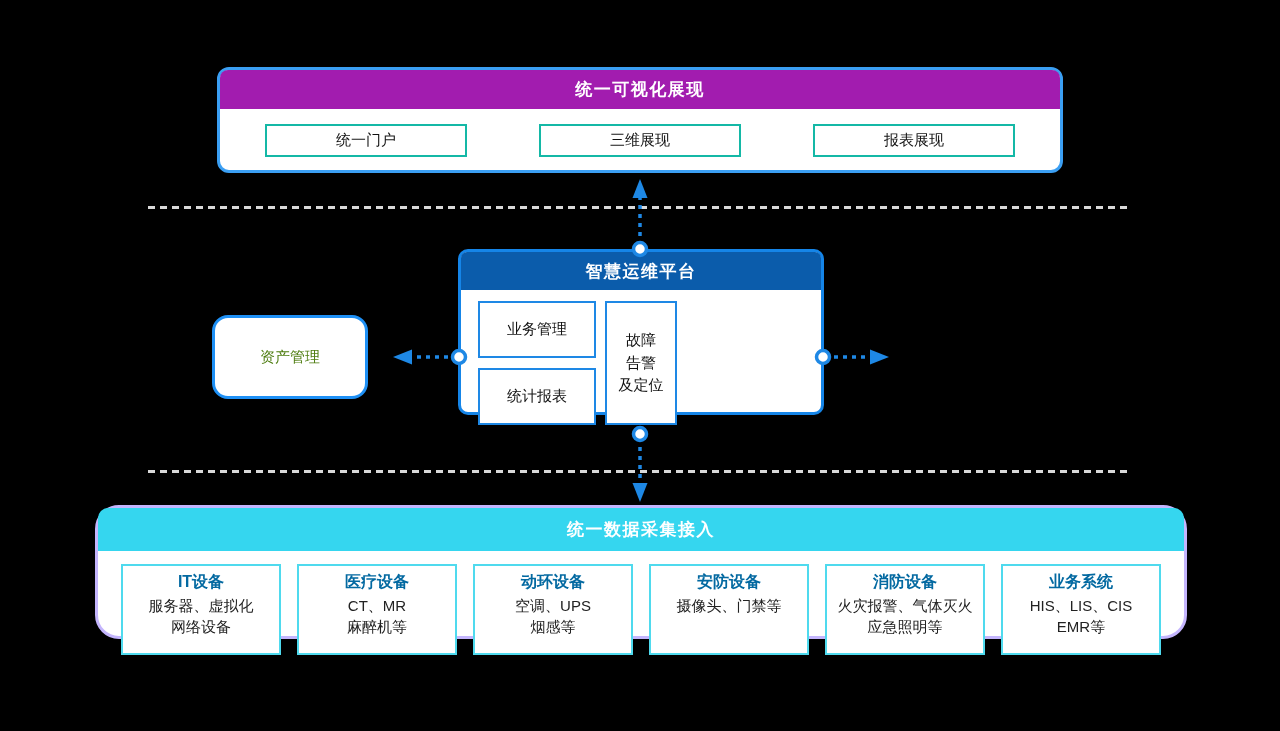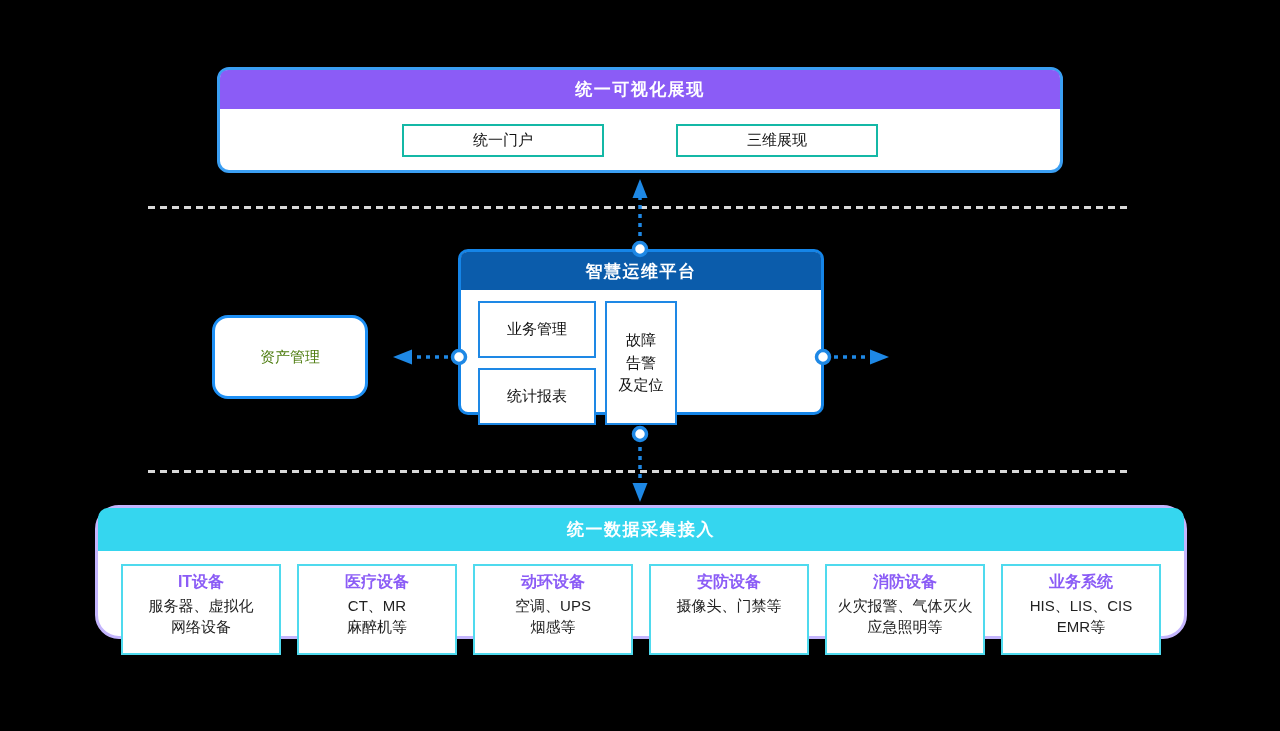--- a/index.html
+++ b/index.html
@@ -7,21 +7,21 @@
   .canvas{position:relative;width:1280px;height:731px;background:#000;overflow:hidden;}
 
   
   .card{position:absolute;background:#fff;}
   .card-header{display:flex;align-items:center;justify-content:center;
                color:#fff;font-weight:bold;font-size:17px;letter-spacing:1.5px;}
 
   
   .top-card{left:217px;top:67px;width:846px;height:106px;
             border:3px solid #3b9ff3;border-radius:12px;}
-  .top-header{height:39px;background:#8b5cf6;border-radius:8px 8px 0 0;}
+  .top-header{height:39px;background:#a21caf;border-radius:8px 8px 0 0;}
   .top-body{display:flex;justify-content:center;gap:72px;margin-top:15px;}
   .top-item{width:202px;height:33px;border:2px solid #14b8a6;background:#fff;
             display:flex;align-items:center;justify-content:center;
             font-size:15px;color:#111;}
 
   
   .dashed-sep{position:absolute;left:148px;width:982px;height:3px;
               background:repeating-linear-gradient(90deg,#d9d9d9 0 7px,transparent 7px 12px);}
   .sep-1{top:206px;}
   .sep-2{top:470px;}
@@ -45,36 +45,37 @@
   .side-left{left:212px;top:315px;}
   .side-right{left:897px;top:315px;}
 
   
   .bottom-card{left:95px;top:505px;width:1092px;height:134px;
                border:3px solid #c4b5fd;border-radius:24px;}
   .bottom-header{height:43px;background:#35d6ef;border-radius:10px 10px 0 0;}
   .bottom-body{display:flex;justify-content:center;gap:16px;padding-top:13px;}
   .device-box{width:160px;height:91px;border:2px solid #4fdaee;background:#fff;
               text-align:center;padding-top:6px;}
-  .device-title{font-size:16px;font-weight:bold;color:#8b5cf6;margin-bottom:3px;}
+  .device-title{font-size:16px;font-weight:bold;color:#0369a1;margin-bottom:3px;}
   .device-line{font-size:15px;color:#222;line-height:1.38;}
 
   
   .overlay{position:absolute;left:0;top:0;width:1280px;height:731px;pointer-events:none;}
 </style>
 </head>
 <body>
 
 <div class="canvas">
 
   <div class="card top-card">
     <div class="card-header top-header">统一可视化展现</div>
     <div class="top-body">
       <div class="top-item">统一门户</div>
       <div class="top-item">三维展现</div>
+      <div class="top-item">报表展现</div>
     </div>
   </div>
 
   <div class="dashed-sep sep-1"></div>
   <div class="dashed-sep sep-2"></div>
 
   <div class="card mid-card">
     <div class="card-header mid-header">智慧运维平台</div>
     <div class="mid-body">
       <div class="mid-col">

